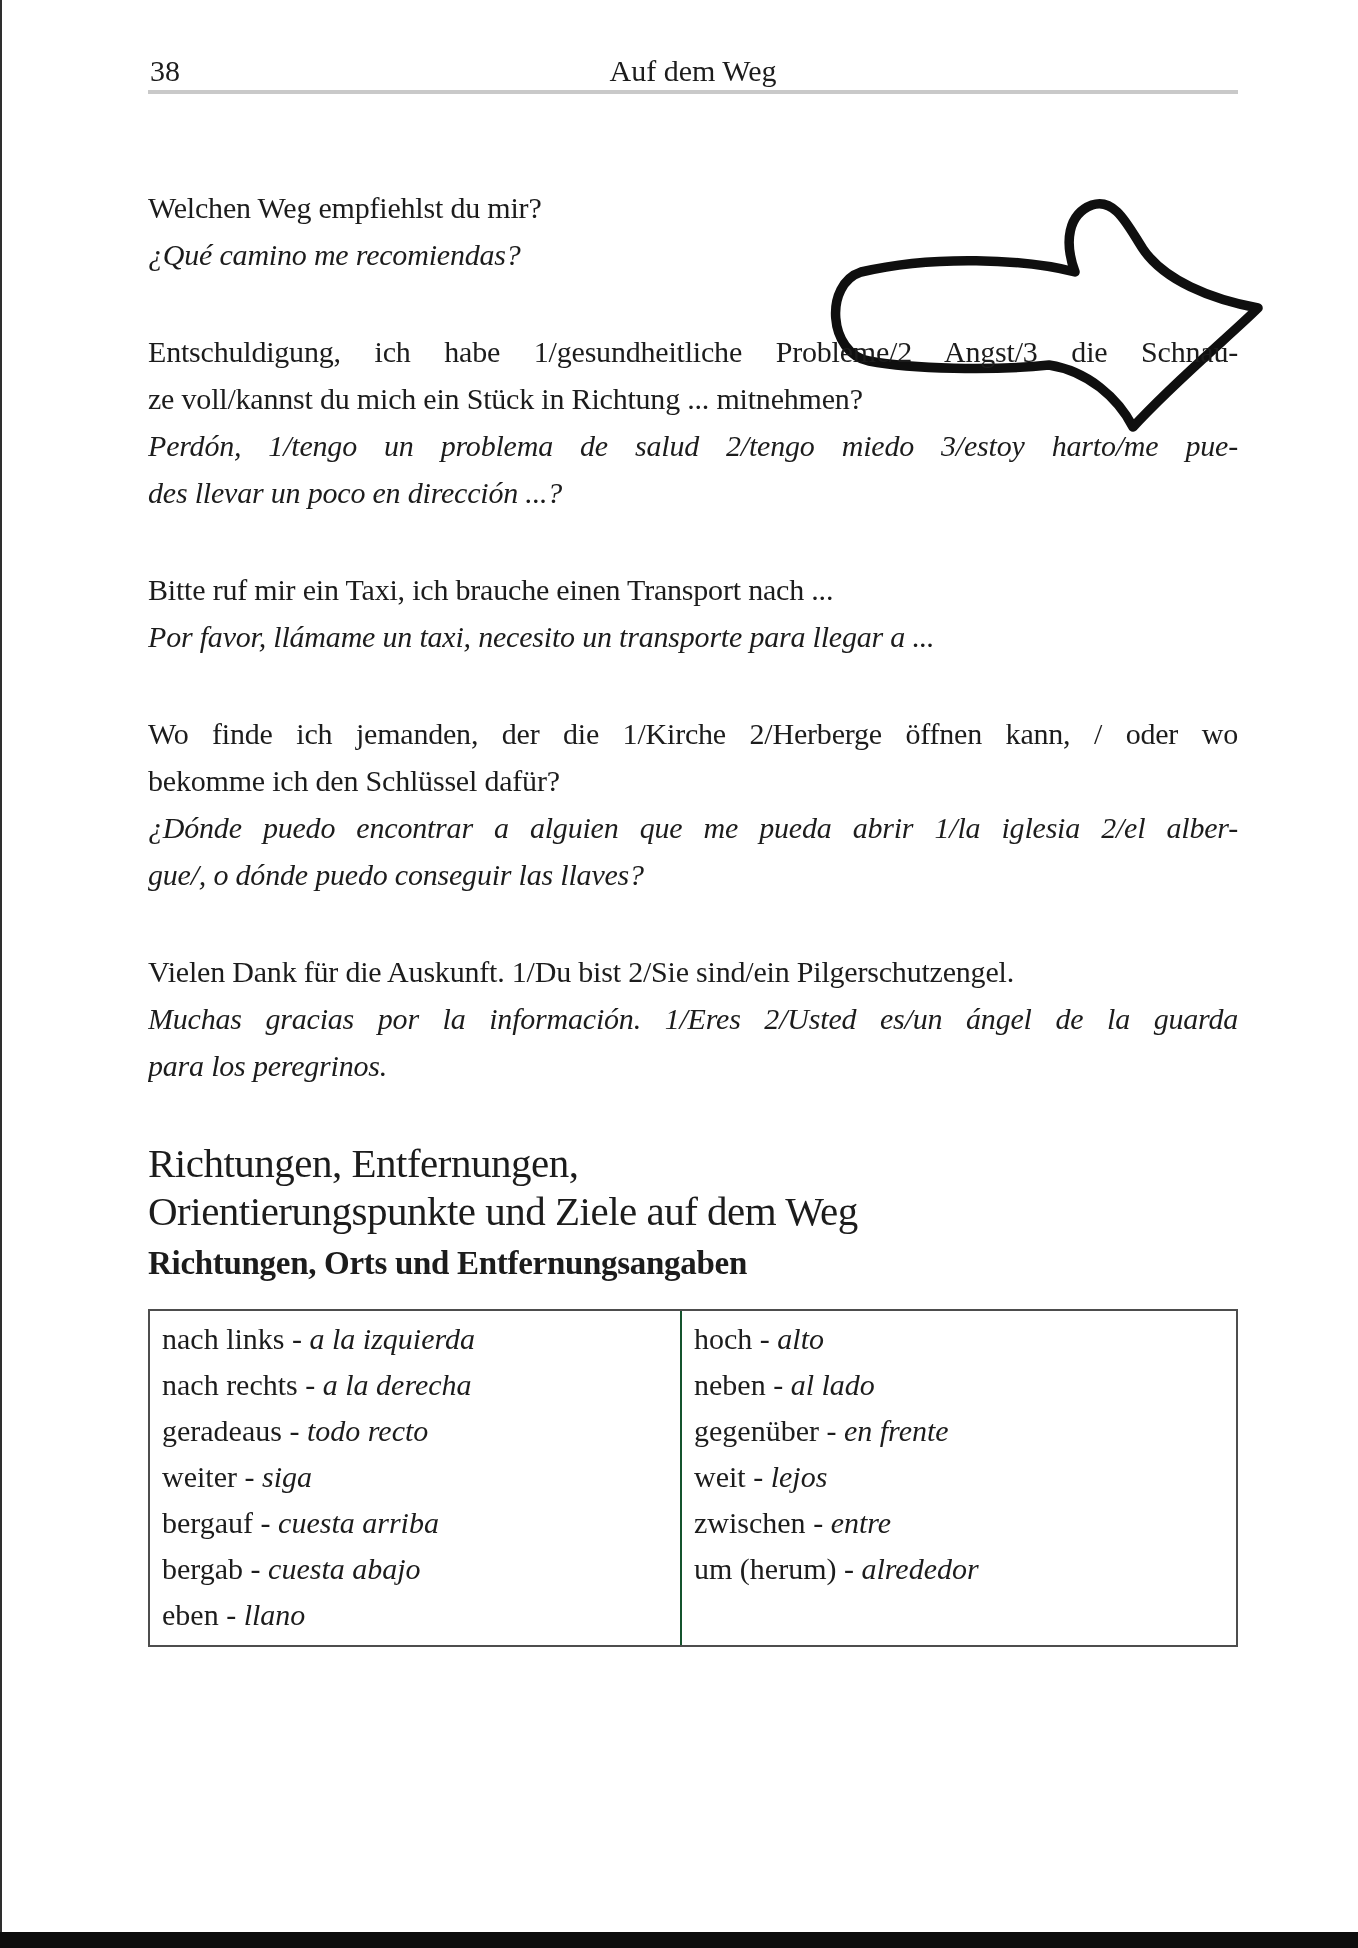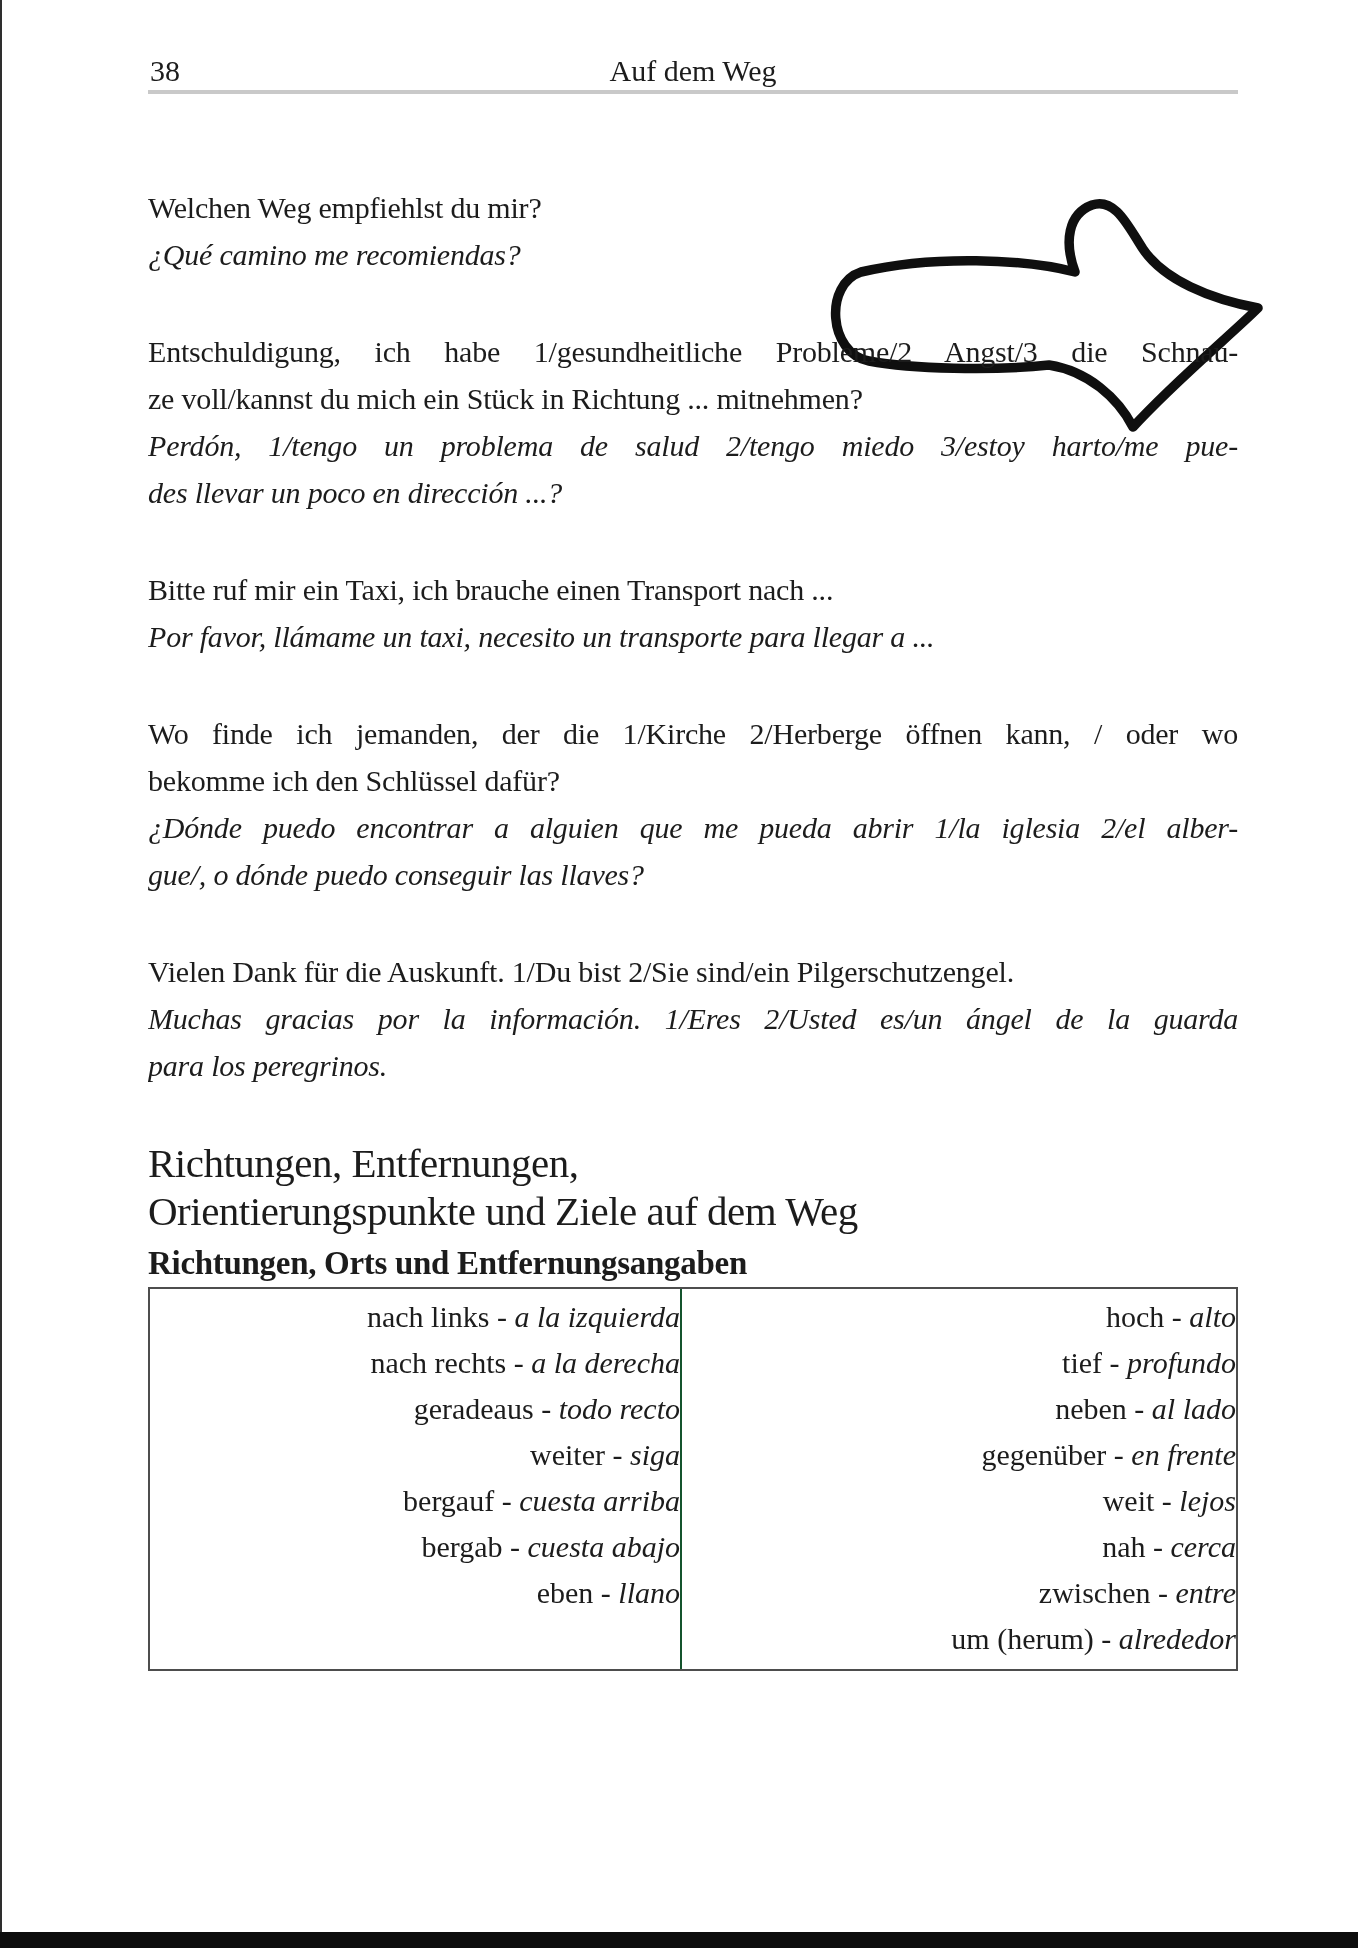--- a/index.html
+++ b/index.html
@@ -28,21 +28,21 @@
     letter-spacing:-0.2px; overflow:hidden; white-space:normal;
   }
   .pline.es { font-style:italic; }
   .pline.just { text-align:justify; }
   .pline.just::after { content:""; display:inline-block; width:100%; height:0; }
   .pline.narrow { width:660px; }
 
   .sec-title { margin-top:44px; font-size:41px; line-height:48px; letter-spacing:-0.5px; }
   .sec-sub   { margin-top:8px; font-size:33px; font-weight:bold; line-height:40px; letter-spacing:-0.3px; }
 
-  .vocab { margin-top:4px; width:1086px; border:2px solid #4d4d4d; display:flex;text-align:right; }
+  .vocab { margin-top:26px; width:1086px; border:2px solid #4d4d4d; display:flex; }
   .vcol { padding:5px 0 7px 12px; box-sizing:border-box; }
   .vcol.left  { width:530px; }
   .vcol.right { width:556px; border-left:2px solid #14532d; }
   .vrow { font-size:30px; line-height:46px; height:46px; white-space:nowrap; overflow:hidden; }
   .vrow .es { font-style:italic; }
 
   .arrow-wrap { position:absolute; left:812px; top:192px; width:460px; height:250px; }
 </style>
 </head>
 <body>
@@ -109,23 +109,21 @@
         <div class="vrow"><span>nach links</span><span> - </span><span class="es">a la izquierda</span></div>
         <div class="vrow"><span>nach rechts</span><span> - </span><span class="es">a la derecha</span></div>
         <div class="vrow"><span>geradeaus</span><span> - </span><span class="es">todo recto</span></div>
         <div class="vrow"><span>weiter</span><span> - </span><span class="es">siga</span></div>
         <div class="vrow"><span>bergauf</span><span> - </span><span class="es">cuesta arriba</span></div>
         <div class="vrow"><span>bergab</span><span> - </span><span class="es">cuesta abajo</span></div>
         <div class="vrow"><span>eben</span><span> - </span><span class="es">llano</span></div>
       </div>
     <div class="vcol right" id="vcol-right">
         <div class="vrow"><span>hoch</span><span> - </span><span class="es">alto</span></div>
-        <div class="vrow"><span>tief</span><span> - </span><span class="es">profundo</span></div>
         <div class="vrow"><span>neben</span><span> - </span><span class="es">al lado</span></div>
         <div class="vrow"><span>gegenüber</span><span> - </span><span class="es">en frente</span></div>
         <div class="vrow"><span>weit</span><span> - </span><span class="es">lejos</span></div>
-        <div class="vrow"><span>nah</span><span> - </span><span class="es">cerca</span></div>
         <div class="vrow"><span>zwischen</span><span> - </span><span class="es">entre</span></div>
         <div class="vrow"><span>um (herum)</span><span> - </span><span class="es">alrededor</span></div>
       </div>
   </div>
 
 </div>
 
 </body></html>

